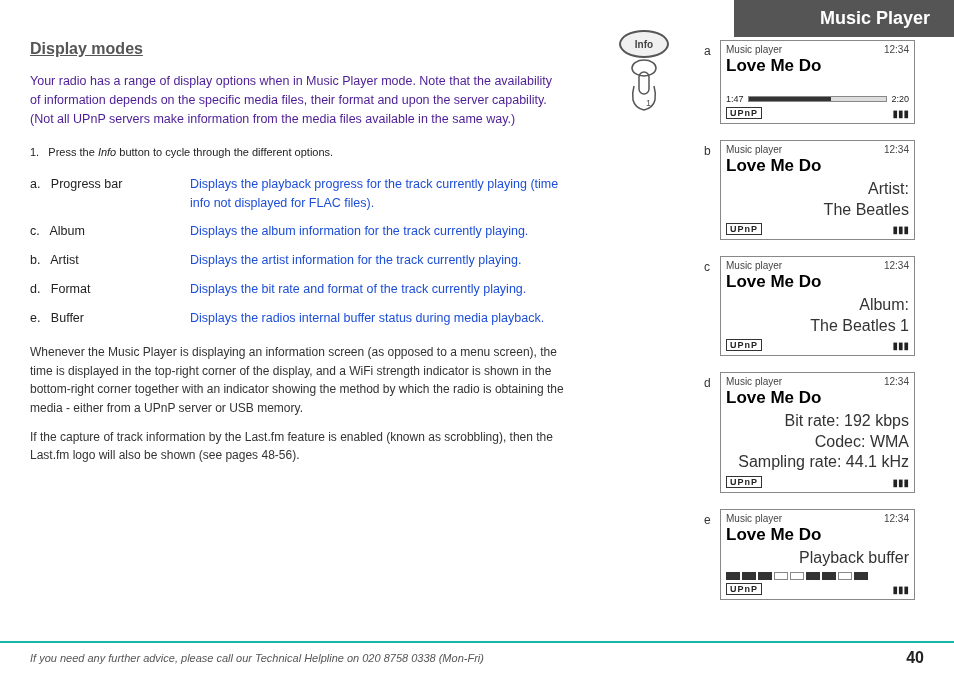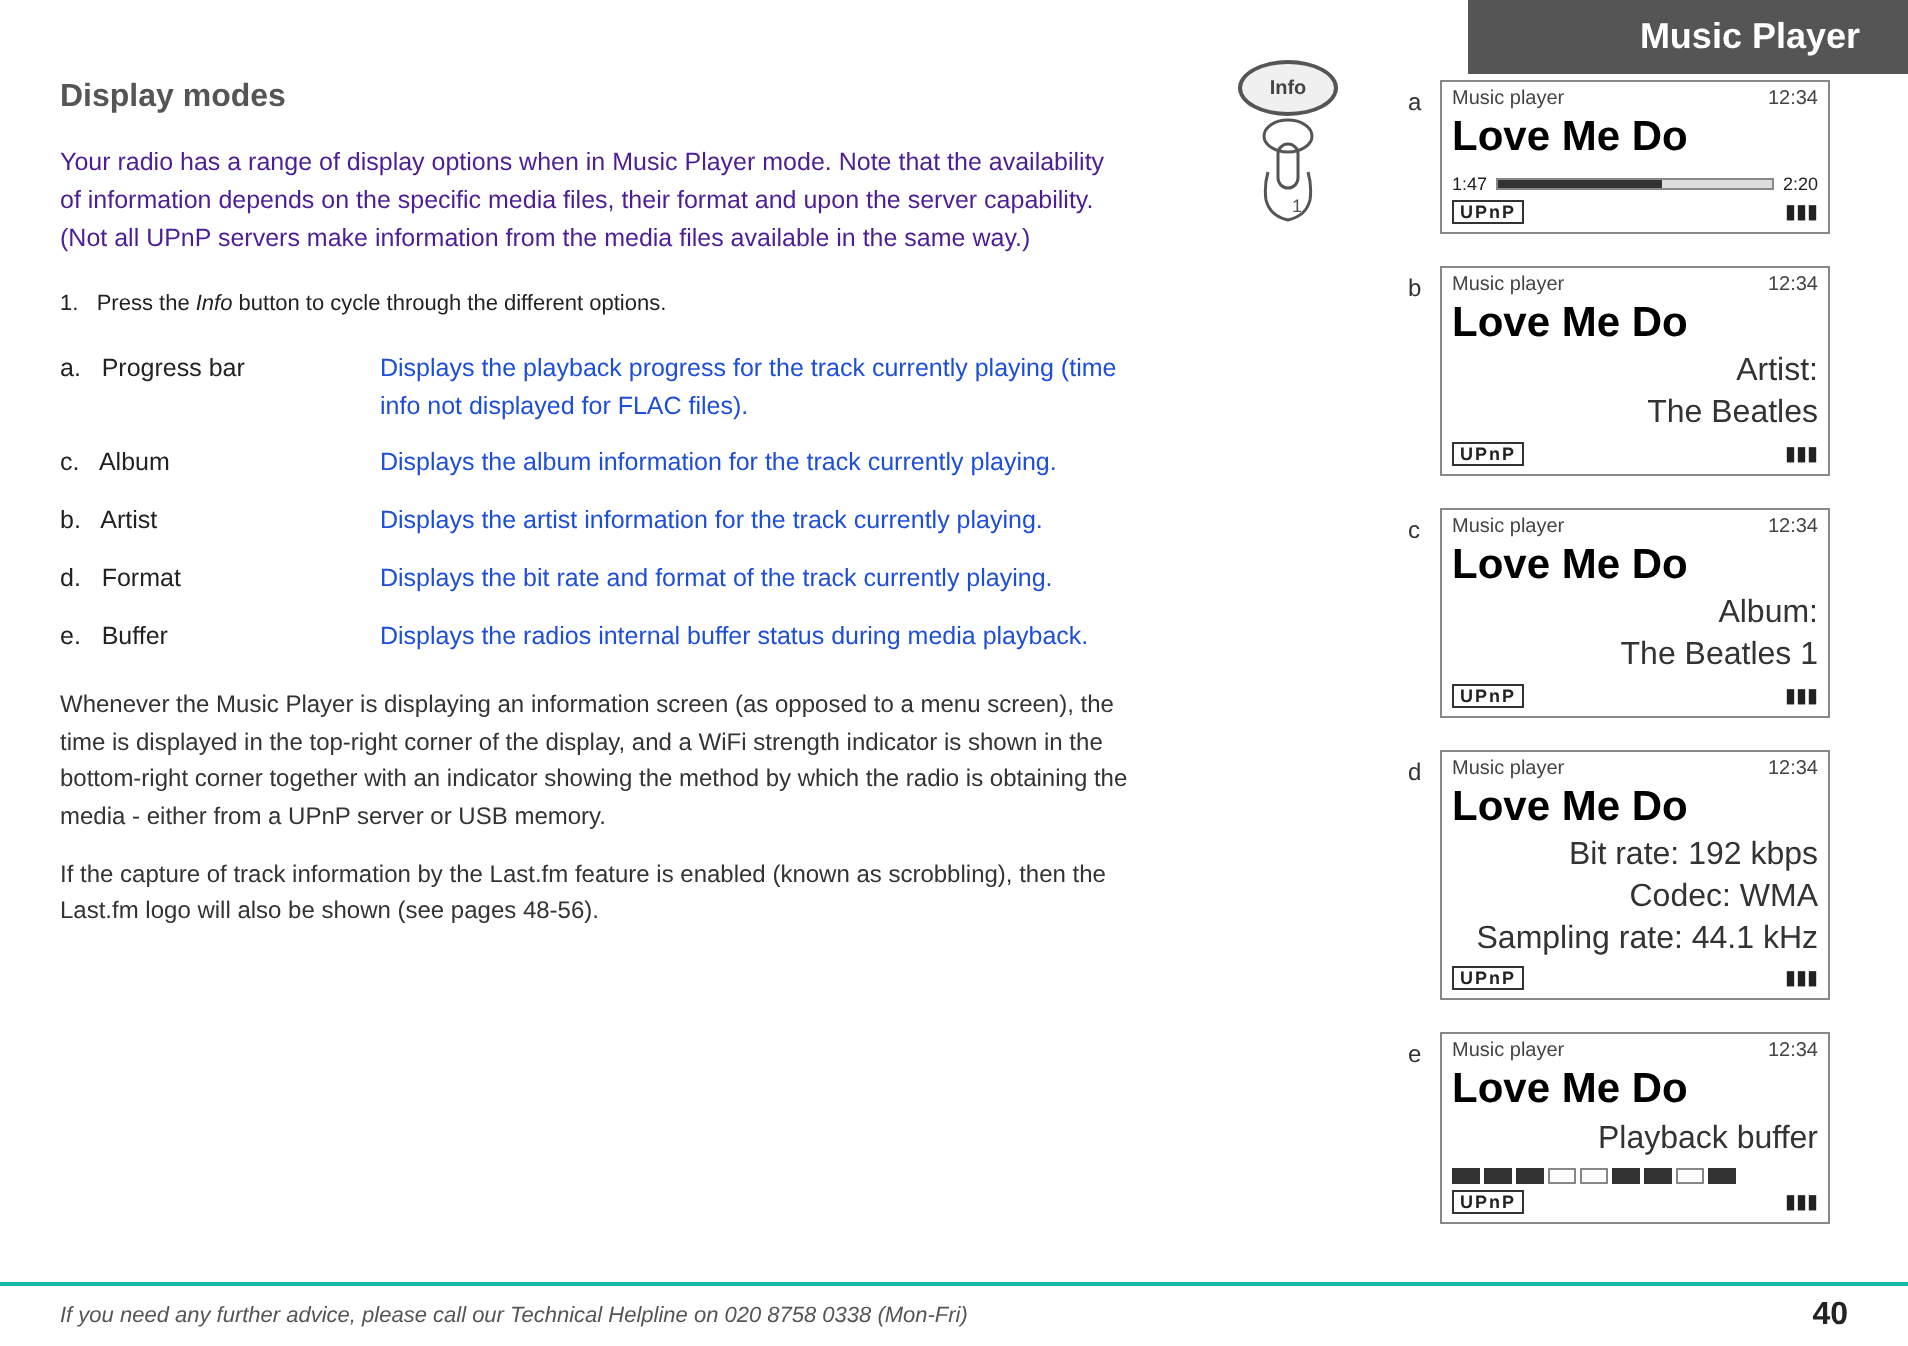--- a/index.html
+++ b/index.html
@@ -46,20 +46,21 @@
       flex-direction: column;
       gap: 0;
     }
 
     
     .section-title {
       font-size: 16px;
       font-weight: bold;
       color: #555;
       margin-bottom: 14px;
+      text-decoration: underline;
     }
 
     
     .intro-text {
       font-size: 12.5px;
       line-height: 1.5;
       margin-bottom: 16px;
       color: #4c1d95;
     }
 
@@ -138,21 +139,21 @@
       padding: 3px 5px 4px 5px;
     }
     .screen-header {
       display: flex;
       justify-content: space-between;
       font-size: 10px;
       color: #444;
       margin-bottom: 1px;
     }
     .screen-title {
-      font-size: 21px;
+      font-size: 17px;
       font-weight: bold;
       color: #000;
       line-height: 1.2;
       margin-bottom: 2px;
     }
     .screen-info {
       font-size: 16px;
       color: #333;
       line-height: 1.3;
       text-align: right;
@@ -172,21 +173,21 @@
       letter-spacing: 1px;
     }
     .wifi-icon {
       font-size: 10px;
     }
     .progress-bar-container {
       display: flex;
       align-items: center;
       gap: 4px;
       font-size: 9px;
-      margin-top: 6px;
+      margin-top: 18px;
     }
     .progress-bar {
       flex: 1;
       height: 6px;
       background: #ddd;
       border: 1px solid #888;
       position: relative;
     }
     .progress-fill {
       height: 100%;

